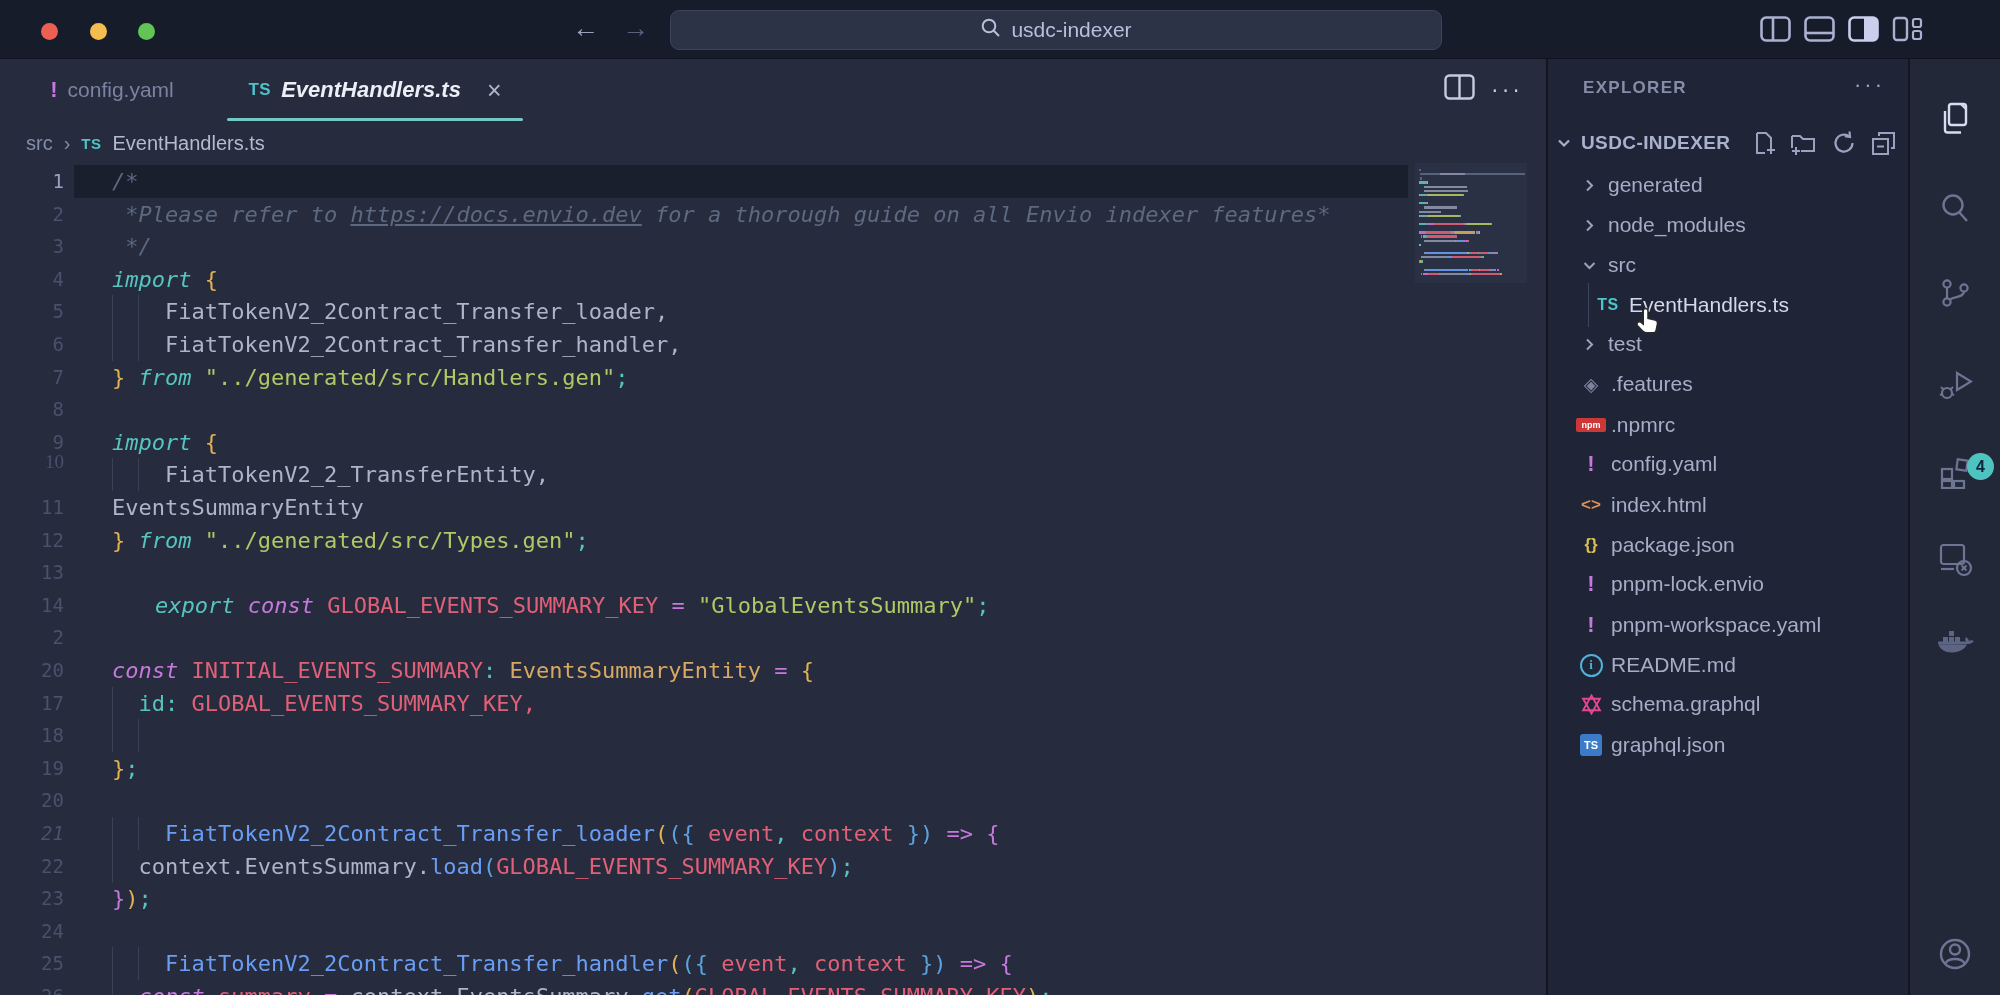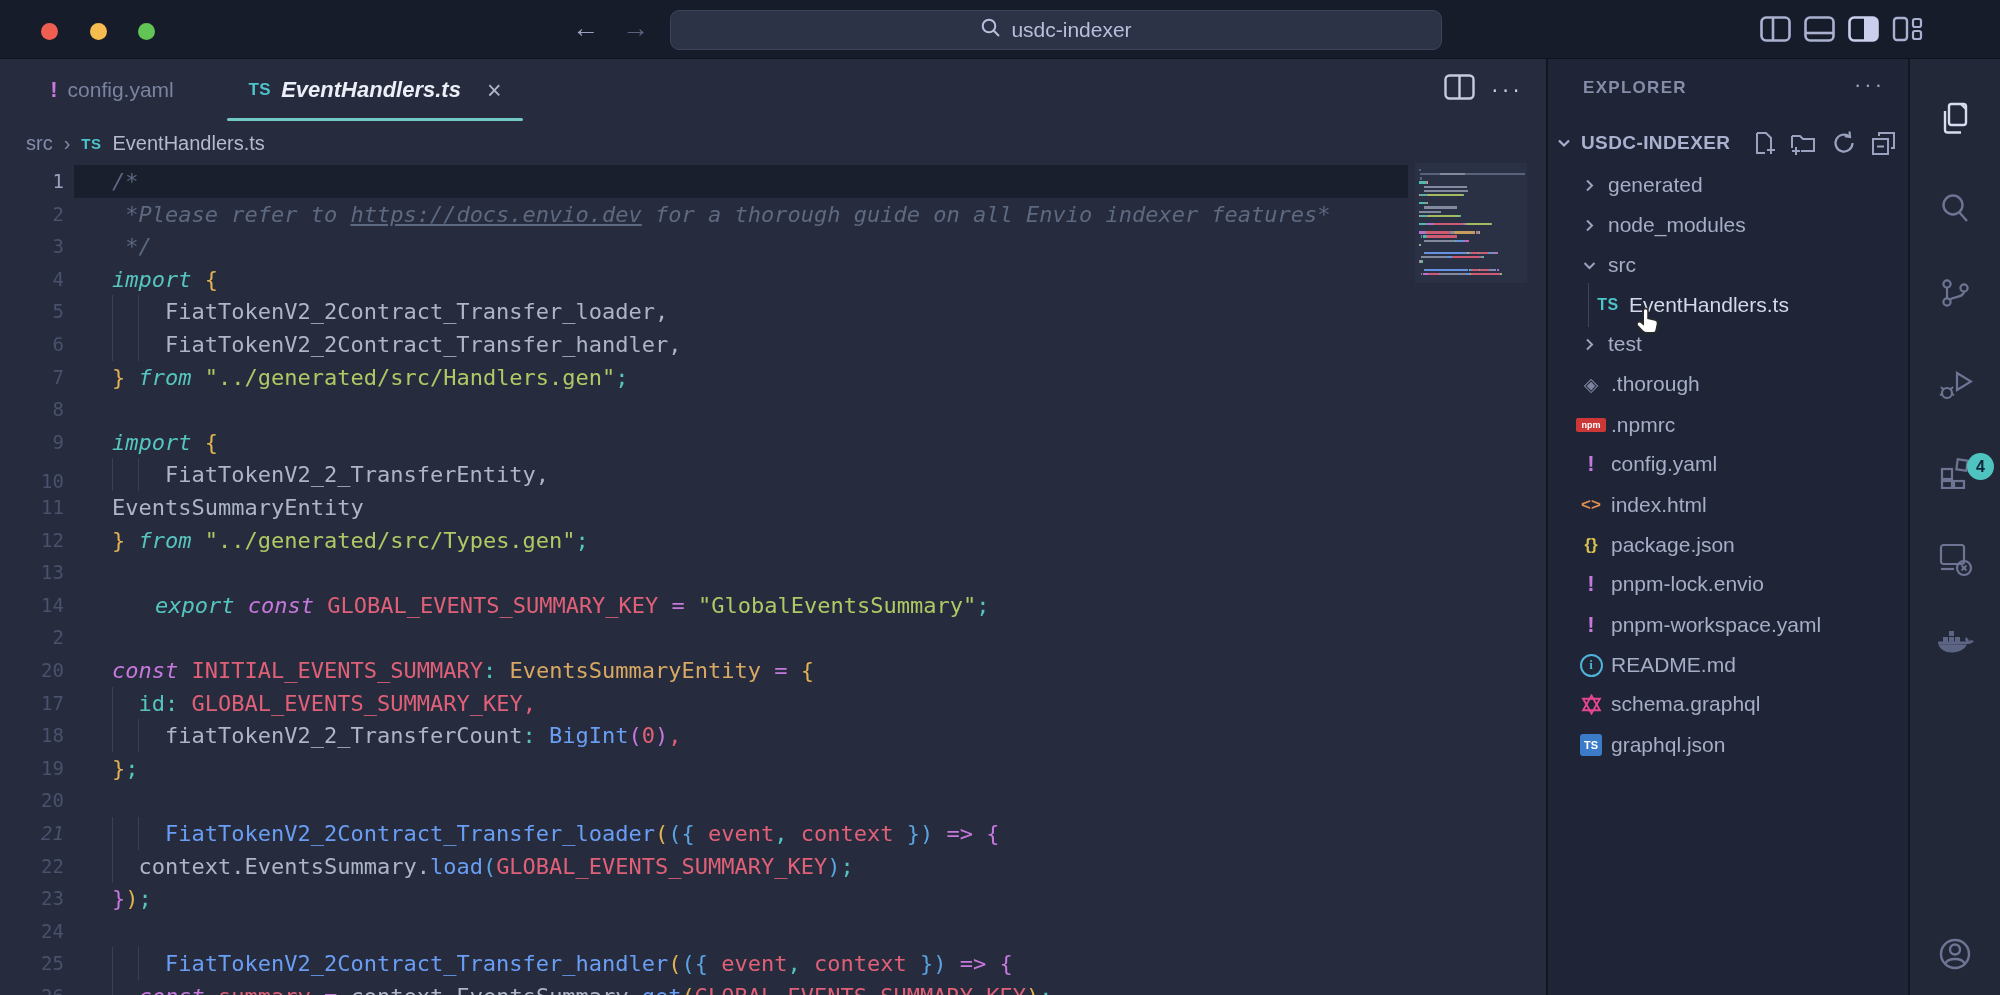--- a/index.html
+++ b/index.html
@@ -158,21 +158,21 @@
         <div class="lnum " style="top:166px;">6</div>
         <div class="iguide" style="top:166px;left:112px;"></div>
         <div class="iguide" style="top:166px;left:138px;"></div>
         <div class="cline" style="top:166px;"><span class="s-tx">    FiatTokenV2_2Contract_Transfer_handler,</span></div>
         <div class="lnum " style="top:198.60000000000002px;">7</div>
         <div class="cline" style="top:198.60000000000002px;"><span class="s-by">}</span><span class="s-tx"> </span><span class="s-kw">from</span><span class="s-tx"> </span><span class="s-str">"../generated/src/Handlers.gen"</span><span class="s-pt">;</span></div>
         <div class="lnum " style="top:231.20000000000002px;">8</div>
         <div class="cline" style="top:231.20000000000002px;"></div>
         <div class="lnum " style="top:263.8px;">9</div>
         <div class="cline" style="top:263.8px;"><span class="s-kw">import</span><span class="s-tx"> </span><span class="s-by">{</span></div>
-        <div class="lnum " style="top:303px;">10</div>
+        <div class="lnum " style="top:283px;font-family:Liberation Serif, serif;">10</div>
         <div class="iguide" style="top:296.40000000000003px;left:112px;"></div>
         <div class="iguide" style="top:296.40000000000003px;left:138px;"></div>
         <div class="cline" style="top:296.40000000000003px;"><span class="s-tx">    FiatTokenV2_2_TransferEntity,</span></div>
         <div class="lnum " style="top:329px;">11</div>
         <div class="cline" style="top:329px;"><span class="s-tx">EventsSummaryEntity</span></div>
         <div class="lnum " style="top:361.6px;">12</div>
         <div class="cline" style="top:361.6px;"><span class="s-by">}</span><span class="s-tx"> </span><span class="s-kw">from</span><span class="s-tx"> </span><span class="s-str">"../generated/src/Types.gen"</span><span class="s-pt">;</span></div>
         <div class="lnum " style="top:394.20000000000005px;">13</div>
         <div class="cline" style="top:394.20000000000005px;"></div>
         <div class="lnum " style="top:426.8px;">14</div>
@@ -180,21 +180,20 @@
         <div class="lnum " style="top:459.40000000000003px;">2</div>
         <div class="cline" style="top:459.40000000000003px;"></div>
         <div class="lnum " style="top:492px;">20</div>
         <div class="cline" style="top:492px;"><span class="s-kwp">const</span><span class="s-tx"> </span><span class="s-cst">INITIAL_EVENTS_SUMMARY</span><span class="s-pt">:</span><span class="s-tx"> </span><span class="s-typ">EventsSummaryEntity</span><span class="s-tx"> </span><span class="s-op">=</span><span class="s-tx"> </span><span class="s-by">{</span></div>
         <div class="lnum " style="top:524.6px;">17</div>
         <div class="iguide" style="top:524.6px;left:112px;"></div>
         <div class="cline" style="top:524.6px;"><span class="s-tx">  </span><span class="s-prop">id</span><span class="s-pt">:</span><span class="s-tx"> </span><span class="s-cst">GLOBAL_EVENTS_SUMMARY_KEY</span><span class="s-cst">,</span></div>
         <div class="lnum " style="top:557.2px;">18</div>
         <div class="iguide" style="top:557.2px;left:112px;"></div>
         <div class="iguide" style="top:557.2px;left:138px;"></div>
-        <div class="cline" style="top:557.2px;"><span class="s-tx">    fiatTokenV2_2_TransferCount</span><span class="s-pt">:</span><span class="s-tx"> </span><span class="s-fn">BigInt</span><span class="s-bp">(</span><span class="s-num">0</span><span class="s-bp">)</span><span class="s-cst">,</span></div>
         <div class="lnum " style="top:589.8000000000001px;">19</div>
         <div class="cline" style="top:589.8000000000001px;"><span class="s-by">}</span><span class="s-pt">;</span></div>
         <div class="lnum " style="top:622.4px;">20</div>
         <div class="cline" style="top:622.4px;"></div>
         <div class="lnum " style="top:655px;font-style:italic;">21</div>
         <div class="iguide" style="top:655px;left:112px;"></div>
         <div class="iguide" style="top:655px;left:138px;"></div>
         <div class="cline" style="top:655px;"><span class="s-tx">    </span><span class="s-fn">FiatTokenV2_2Contract_Transfer_loader</span><span class="s-by">(</span><span class="s-bb">(</span><span class="s-bb">{</span><span class="s-cst"> event</span><span class="s-pt">,</span><span class="s-cst"> context</span><span class="s-tx"> </span><span class="s-bb">}</span><span class="s-bb">)</span><span class="s-tx"> </span><span class="s-op">=&gt;</span><span class="s-tx"> </span><span class="s-bp">{</span></div>
         <div class="lnum " style="top:687.6px;">22</div>
         <div class="iguide" style="top:687.6px;left:112px;"></div>
@@ -451,21 +450,21 @@
             <svg width="17" height="17" viewBox="0 0 17 17">
               <polyline points="6,3.5 11,8.5 6,13.5" fill="none" stroke="#9aa2c0" stroke-width="2"></polyline>
             </svg>
           </span>
           <span>test</span>
         </div>
         <div class="trow rootfile" style="top:306px;">
           <span class="fic">
             <span style="color:var(--f-git);font-size:19px;">◈</span>
           </span>
-          <span class="lbl">.thorough</span>
+          <span class="lbl">.features</span>
         </div>
         <div class="trow rootfile" style="top:347px;">
           <span class="fic">
             <span class="boxicon" style="width:32px;height:14px;background:var(--f-npm);font-size:9px;border-radius:2px;">npm</span>
           </span>
           <span class="lbl">.npmrc</span>
         </div>
         <div class="trow rootfile" style="top:386px;">
           <span class="fic">
             <span class="warn-glyph">!</span>

